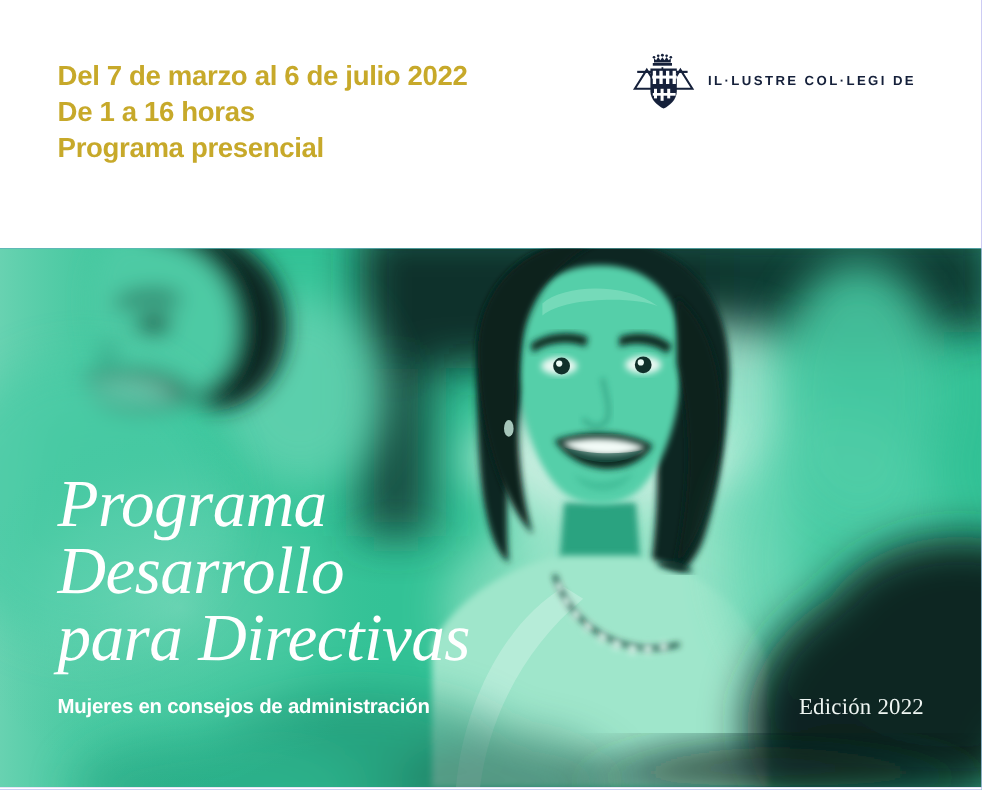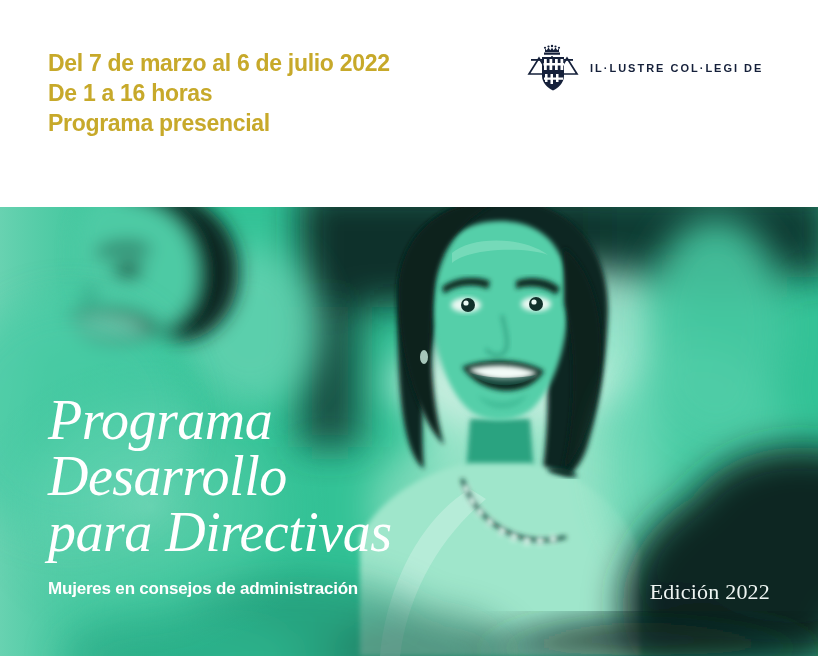--- a/index.html
+++ b/index.html
@@ -122,21 +122,21 @@
     white-space: nowrap;
   }
 
   .edition {
     position: absolute;
     right: 48px;
     top: 372px;
     z-index: 6;
     color: #eef5f2;
     font-family: "Liberation Serif", serif;
-    font-size: 22px;
+    font-size: 19px;
     letter-spacing: 0.2px;
     white-space: nowrap;
   }
 
   
   .bottom-strip {
     position: absolute;
     left: 0;
     top: 656px;
     width: 818px;

